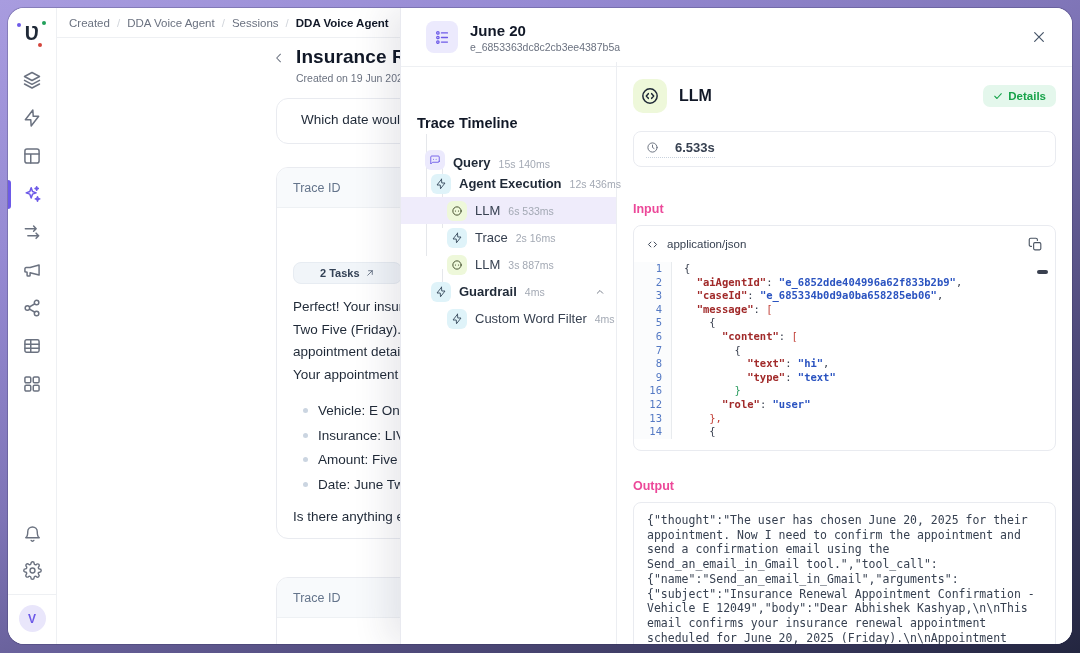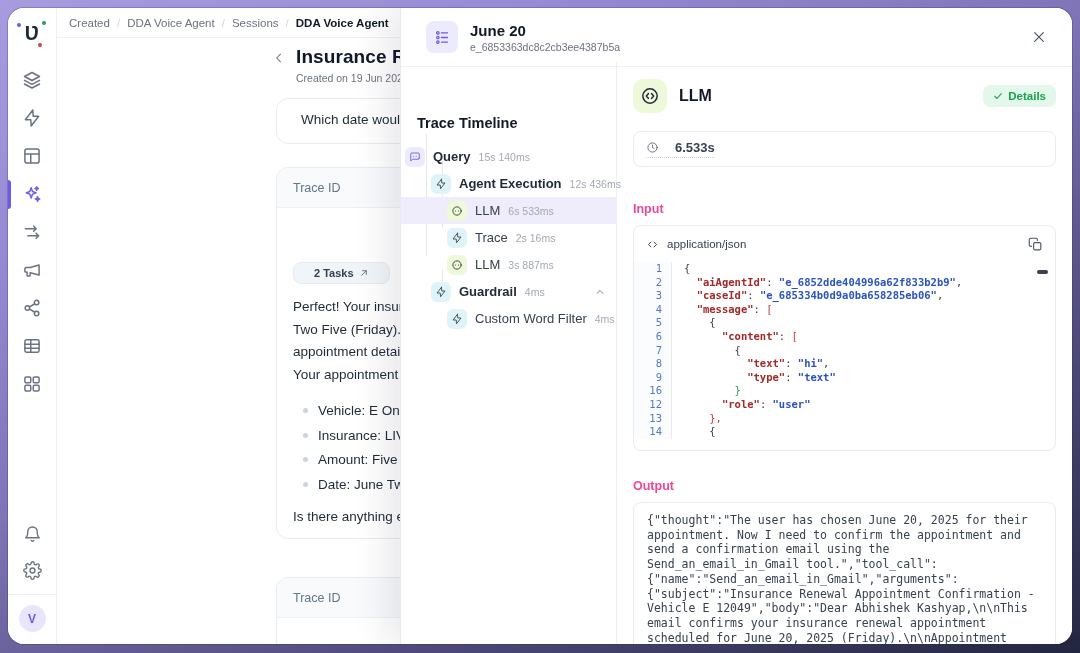--- a/index.html
+++ b/index.html
@@ -44,21 +44,21 @@
   .title-row { display:flex; align-items:flex-start; gap:10px; padding-left:4px; }
   .back { width:14px; height:14px; color:#6b7280; margin-top:5px; cursor:pointer; }
   .page-title { font-size:19px; font-weight:700; color:#111827; letter-spacing:.1px; }
   .created { font-size:10.5px; color:#6b7280; margin-top:4px; }
   .bubble { position:absolute; left:8px; top:52px; width:560px; height:46px; border:1px solid #e9ebf0; border-radius:12px; background:#fff; padding:13px 24px; font-size:13.5px; color:#1f2937; white-space:nowrap; overflow:hidden; }
   .card { position:absolute; left:8px; width:560px; border:1px solid #e9ebf0; border-radius:12px; background:#fff; overflow:hidden; }
   .card1 { top:121px; height:372px; }
   .card2 { top:531px; height:120px; }
   .card-head { height:40px; background:#f8fafc; border-bottom:1px solid #eef1f4; display:flex; align-items:center; padding:0 16px; font-size:12.5px; color:#64748b; }
   .card-body { padding:0 16px; }
-  .chip { display:inline-flex; align-items:center; gap:5px; margin-top:54px; background:#f1f5f9; border:1px solid #e7ecf2; border-radius:8px; padding:4px 20px; font-size:11px; font-weight:700; color:#334155; cursor:pointer; }
+  .chip { display:inline-flex; align-items:center; gap:5px; margin-top:54px; background:#f1f5f9; border:1px solid #e7ecf2; border-radius:8px; padding:4px 26px; font-size:11px; font-weight:700; color:#334155; cursor:pointer; }
   .chip .icon { width:10px; height:10px; color:#475569; }
   .msg-lines { margin-top:12px; font-size:13.5px; color:#1f2937; line-height:22.6px; }
   .msg-lines div { white-space:nowrap; overflow:hidden; }
   .msg-bullets { margin-top:12px; list-style:none; }
   .msg-bullets li { display:flex; align-items:center; gap:10px; height:24.5px; font-size:13.5px; color:#1f2937; padding-left:10px; white-space:nowrap; overflow:hidden; }
   .msg-bullets .b-dot { width:5px; height:5px; border-radius:50%; background:#cbd5e1; flex:0 0 auto; }
   .closing { margin-top:13px; font-size:13.5px; color:#1f2937; white-space:nowrap; overflow:hidden; }
 
   
   .drawer { position:absolute; left:392px; top:0; width:672px; height:100%; background:#fff; z-index:10;
@@ -71,21 +71,21 @@
   .dh-id { font-size:10.5px; color:#6b7280; margin-top:2px; }
   .dh-close { margin-left:auto; width:16px; height:16px; color:#475569; cursor:pointer; }
   .drawer-body { position:absolute; top:54px; left:0; right:0; bottom:0; display:flex; }
 
   
   .tl-pane { width:216px; border-right:1px solid #eceef2; position:relative; flex:0 0 auto; }
   .tl-heading { font-size:14.5px; font-weight:700; color:#111827; padding:15px 16px 12px;margin-top:38px; }
   .tl-vline { position:absolute; width:1px; background:#e5e7eb; z-index:0; }
   .tl-rows { position:relative; z-index:1; }
   .tl-row { height:27px; display:flex; align-items:center; gap:8px; padding-right:10px; cursor:pointer; }
-  .tl-row.lvl0 { padding-left:4px; }
+  .tl-row.lvl0 { padding-left:24px;align-items:flex-end; }
   .tl-row.lvl1 { padding-left:30px; }
   .tl-row.lvl2 { padding-left:46px; }
   .tl-row.selected { background:#efecfb; }
   .tl-ic { width:20px; height:20px; border-radius:6px; display:flex; align-items:center; justify-content:center; flex:0 0 auto; }
   .tl-ic .icon { width:12px; height:12px; }
   .ic-purple { background:#eceafd; color:#6d5ae8; }
   .ic-cyan { background:#dff3f9; color:#37495c; }
   .ic-lime { background:#eef8da; color:#36421f; }
   .tl-label { font-size:13px; font-weight:600; color:#1f2937; white-space:nowrap; }
   .tl-row.lvl2 .tl-label { font-weight:500; color:#374151; }

